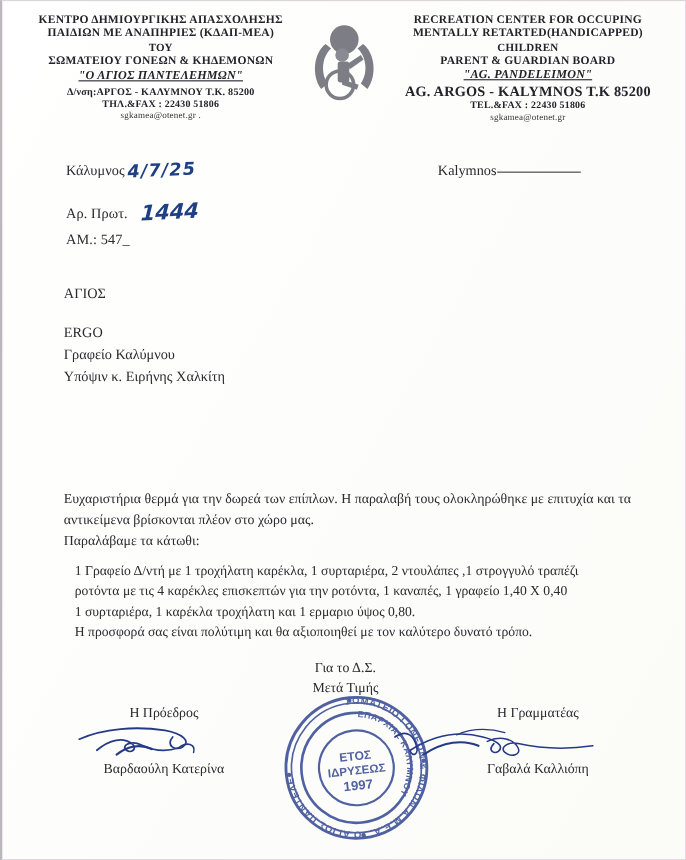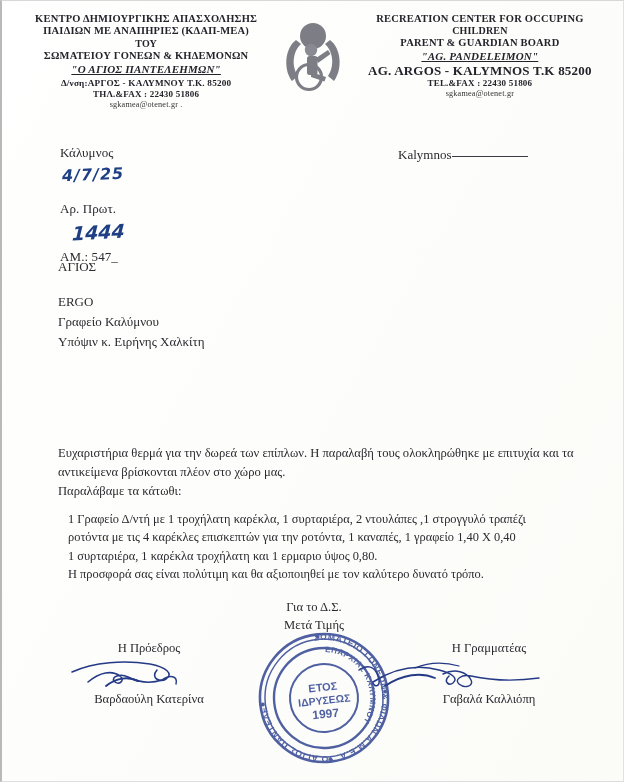--- a/index.html
+++ b/index.html
@@ -91,21 +91,21 @@
   }
 
   
   .date-block {
     position: absolute;
     left: 58px;
     top: 142px;
     font-size: 13px;
     line-height: 1.5;
   }
-  .row { display: flex; align-items: flex-start; white-space: nowrap; flex-direction: column; }
+  .row { display: flex; align-items: center; white-space: nowrap; }
   .label-sr { letter-spacing: 0.1px; }
   .hand {
     font-family: "DejaVu Sans", sans-serif;
     color: #1f3f84;
     font-size: 16px;
     font-style: italic;
     font-weight: 600;
     letter-spacing: 1px;
     transform: rotate(-2.5deg);
     display: inline-block;
@@ -237,20 +237,21 @@
 
           <path d="M29 55 L44 60 L42.5 64.5 L29 60 Z"></path>
 
           <circle cx="27" cy="60" r="12.5" fill="none" stroke="#7d7d85" stroke-width="3.2"></circle>
         </g>
       </svg>
     </div>
 
     <div class="head-col right">
       <div class="hl">RECREATION CENTER FOR OCCUPING</div>
+      <div class="hl">MENTALLY RETARTED(HANDICAPPED)</div>
       <div class="hl small">CHILDREN</div>
       <div class="hl">PARENT &amp; GUARDIAN BOARD</div>
       <div class="hl org-en">"AG. PANDELEIMON"</div>
       <div class="hl addr-en">AG. ARGOS  -  KALYMNOS T.K 85200</div>
       <div class="hl tel">TEL.&amp;FAX : 22430 51806</div>
       <div class="hl mail">sgkamea@otenet.gr</div>
     </div>
   </div>
 
   <div class="date-block">

